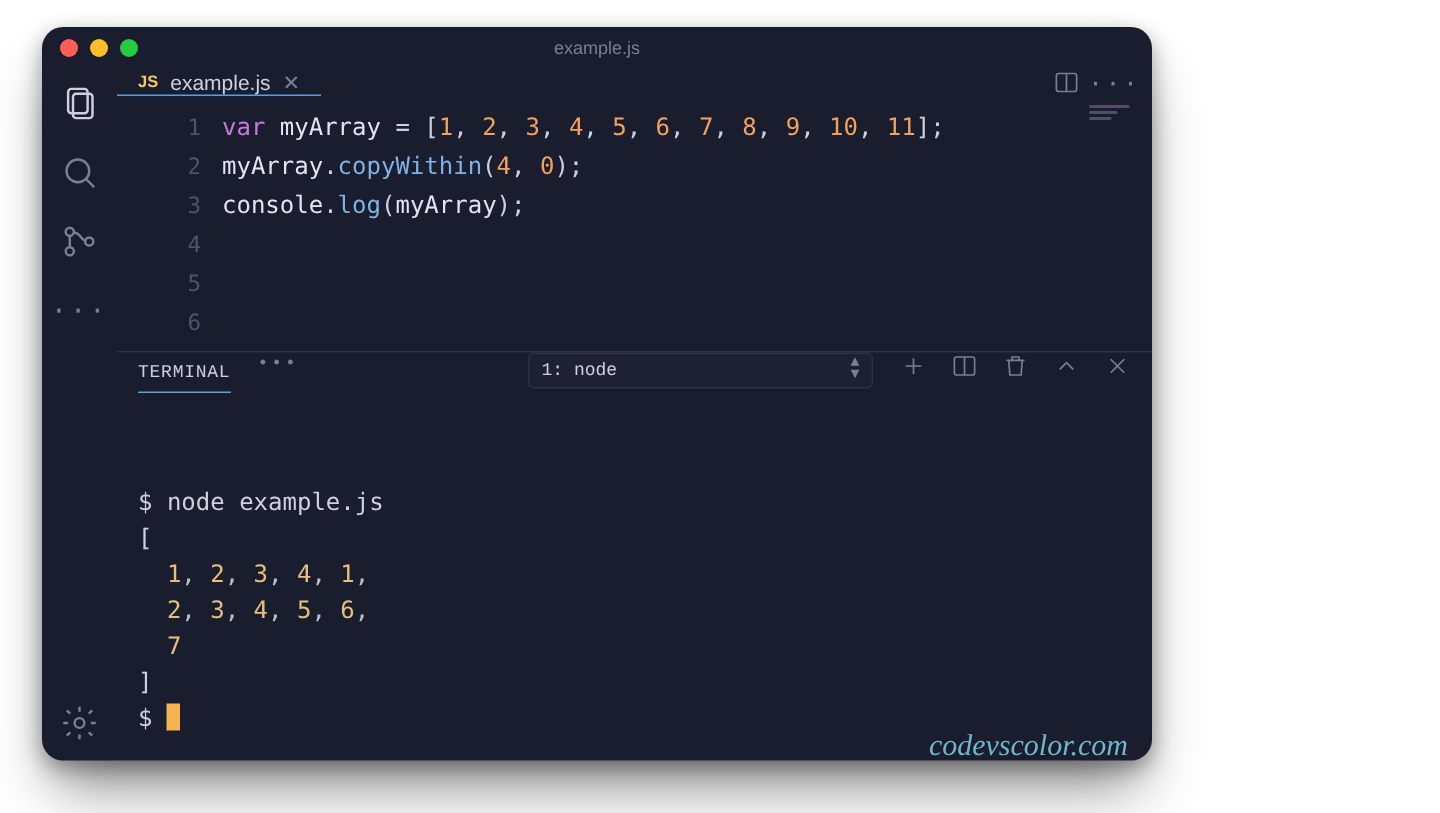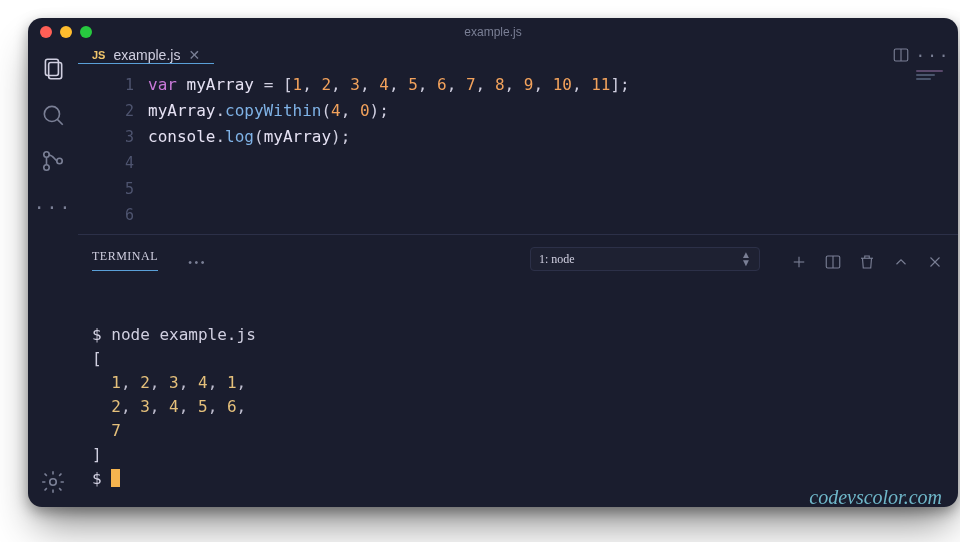--- a/index.html
+++ b/index.html
@@ -21,21 +21,21 @@
     --cursor:#f5b44f;
     --border:#2c3048;
   }
   *{box-sizing:border-box;}
   html,body{margin:0;padding:0;height:100%;background:#fff;}
   body{
     display:flex;align-items:flex-start;justify-content:flex-start;
     font-family:"SFMono-Regular",Menlo,Consolas,monospace;
   }
   .frame{
-    width:930px;height:489px;
+    width:740px;height:489px;
     margin:18px 0 0 28px;
     background:var(--bg);
     border-radius:14px;
     box-shadow:0 25px 40px -8px rgba(0,0,0,.45),0 5px 14px rgba(0,0,0,.35);
     position:relative;
     overflow:hidden;
     color:var(--text);
     font-size:14px;
   }
   
@@ -106,23 +106,23 @@
     opacity:.4;
   }
   .minimap .stripe{height:2px;margin-bottom:2px;border-radius:1px;}
 
   
   .panel{
     flex:1;display:flex;flex-direction:column;
     border-top:1px solid var(--border);
   }
   .panel-head{
-    height:36px;display:flex;align-items:flex-end;
-    padding:0 14px;gap:30px;
-    font-family:Liberation Serif, serif;
+    height:36px;display:flex;align-items:flex-start;
+    padding:0 14px;gap:18px;
+    font-family:Liberation Mono, monospace;
     font-size:12px;
   }
   .ptab{
     padding:6px 0;
     color:var(--text);
     letter-spacing:.5px;
     border-bottom:1px solid var(--accent);
   }
   .dots{color:var(--muted);letter-spacing:2px;}
   .panel-head .spacer{flex:1;}

